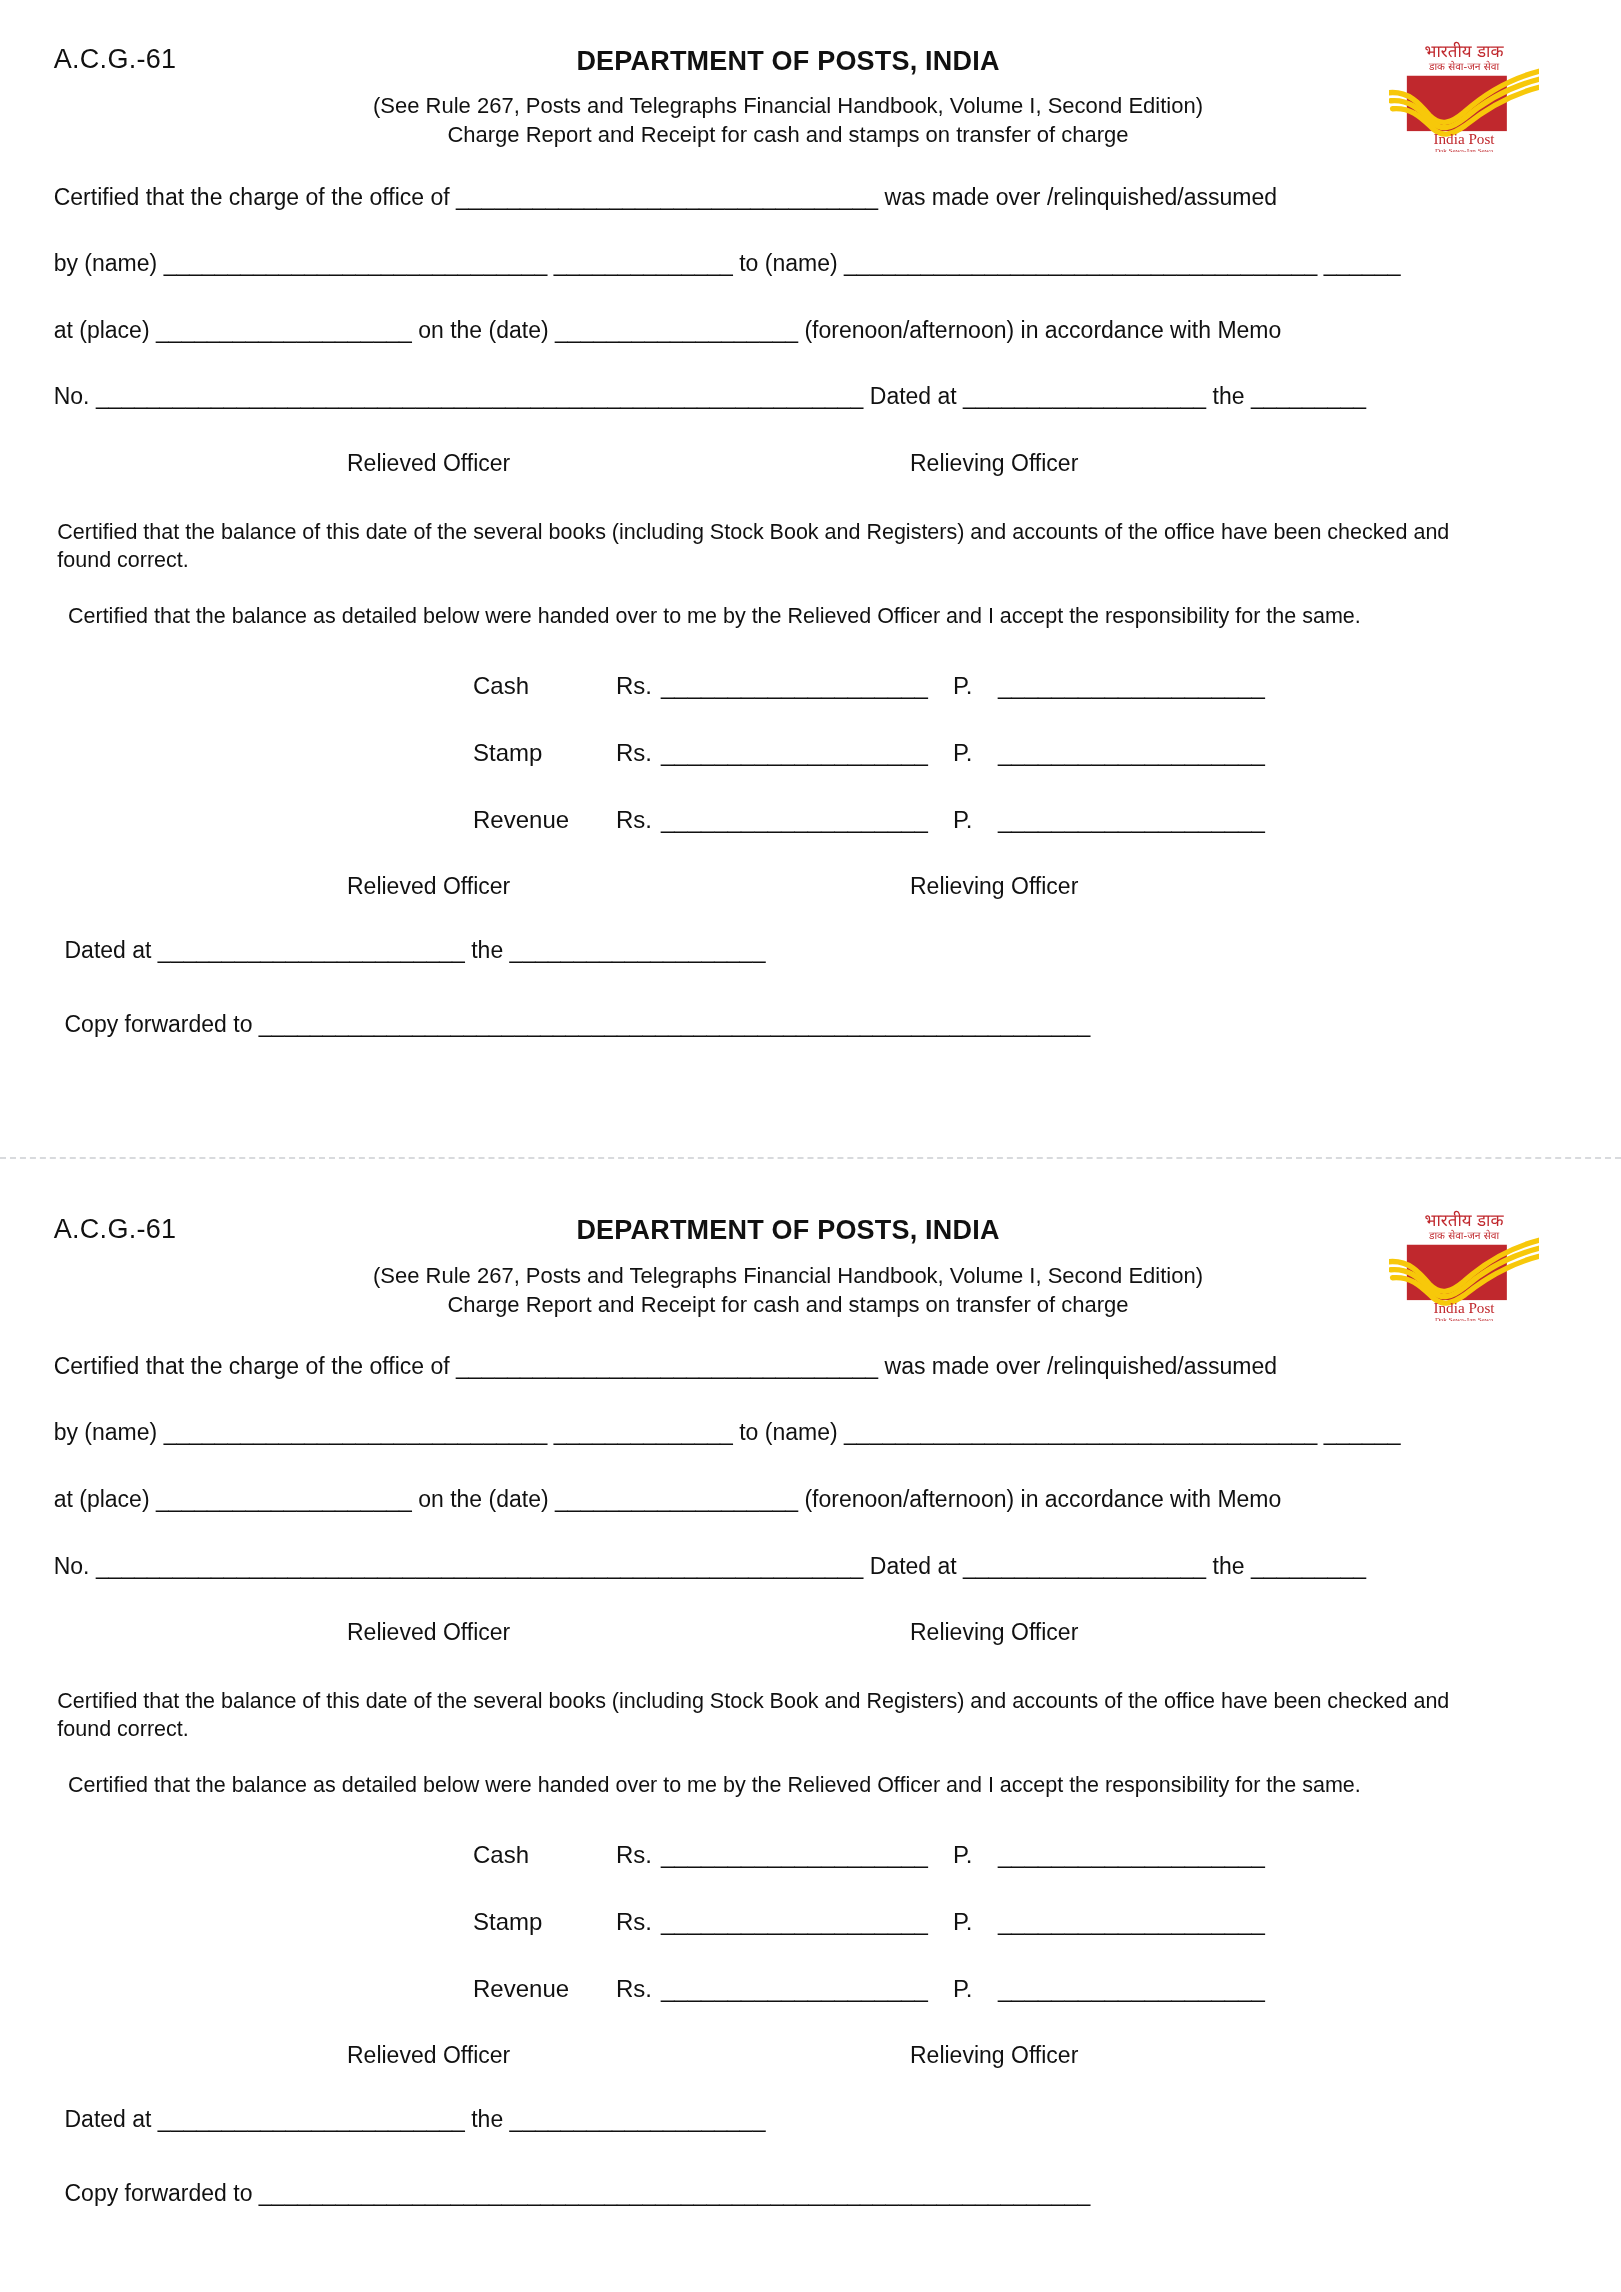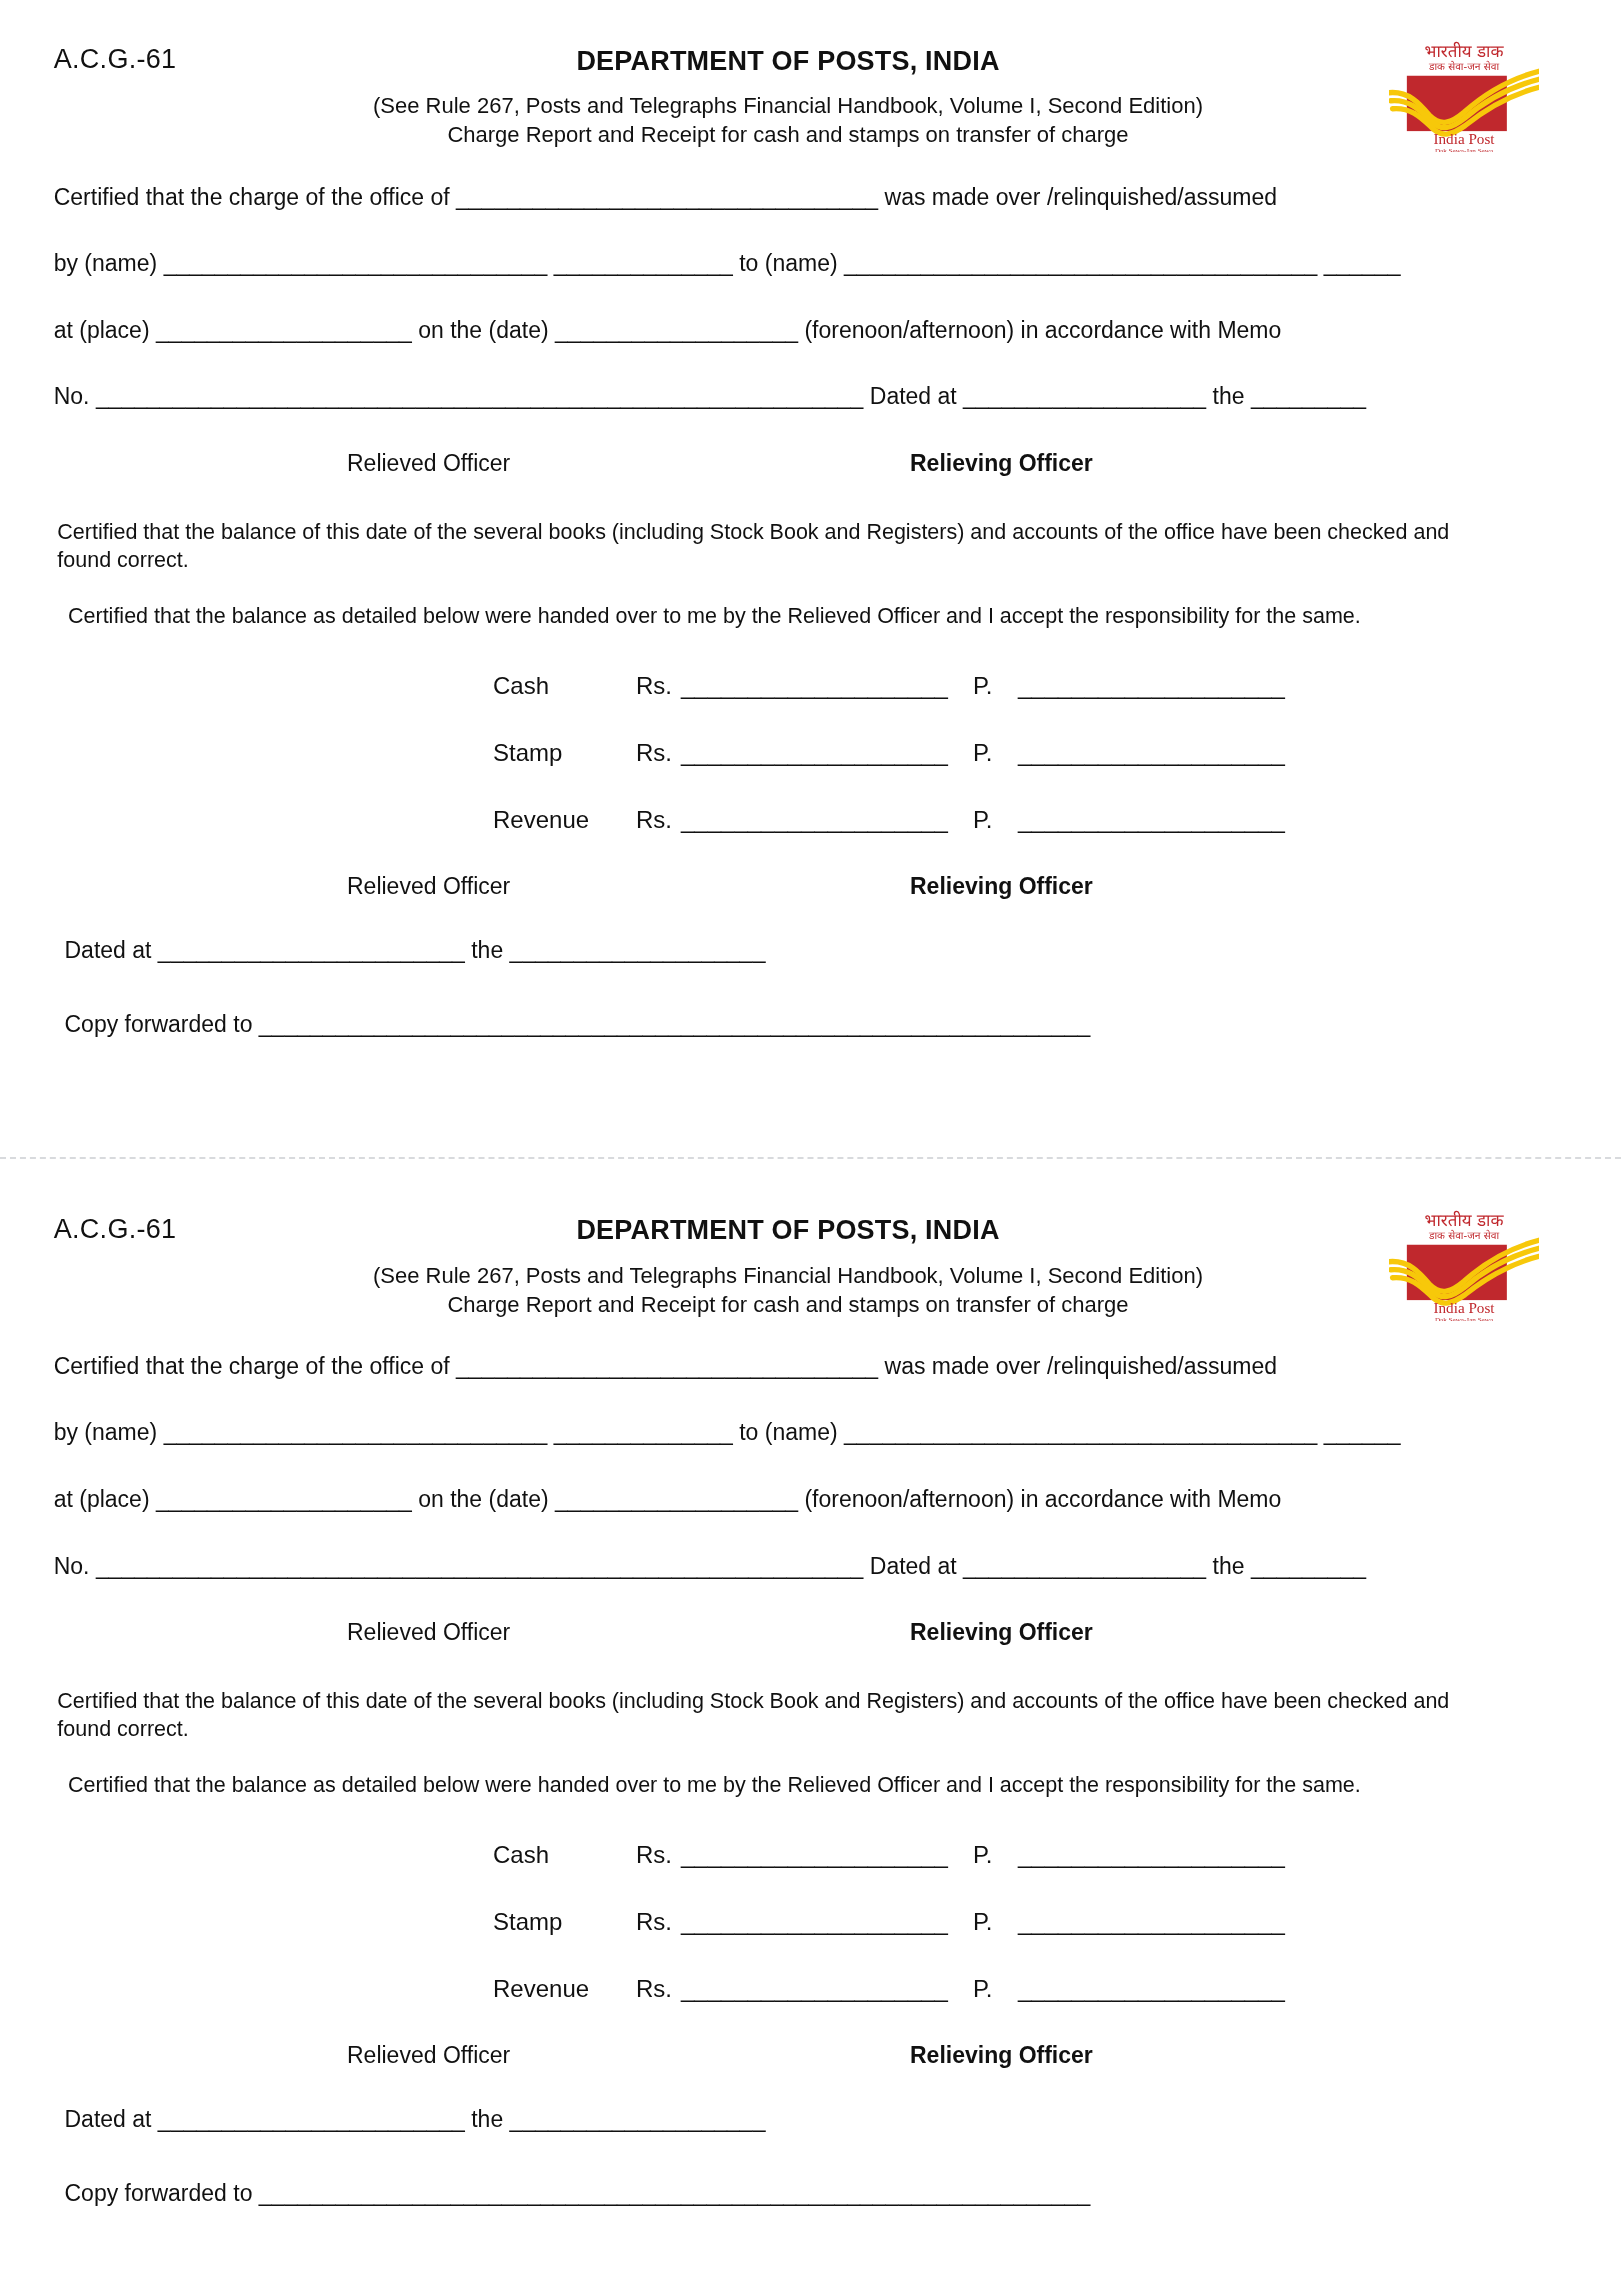--- a/index.html
+++ b/index.html
@@ -86,21 +86,21 @@
 
   
   .sig-row {
     position: relative;
     height: 41px;
     margin-top: 19.7px;
     margin-bottom: 23px;
     font-size: 23px;
   }
   .sig-relieved { position: absolute; left: 304px; }
-  .sig-relieving { position: absolute; left: 867px; font-weight: bold; }
+  .sig-relieving { position: absolute; left: 867px; }
 
   
   .cert {
     font-size: 21.5px;
     line-height: 1.30;
     padding-left: 14.3px;
     padding-right: 81px;
     margin-bottom: 16px;
     margin-top: 28px;
   }
@@ -110,21 +110,20 @@
   .amounts {
     margin-top: 41px;
     margin-left: 430px;
     font-size: 24px;
   }
   .amt-row {
     display: flex;
     align-items: center;
     margin-bottom: 39px;
     white-space: nowrap;
-    margin-left: 20px;
   }
   .amt-label { width: 143px; }
   .amt-cur { width: 45px; }
   .amt-dash { letter-spacing: 0px; }
   .amt-gap { display: inline-block; width: 25px; }
 
   
   .foot-line {
     font-size: 23px;
     white-space: nowrap;

